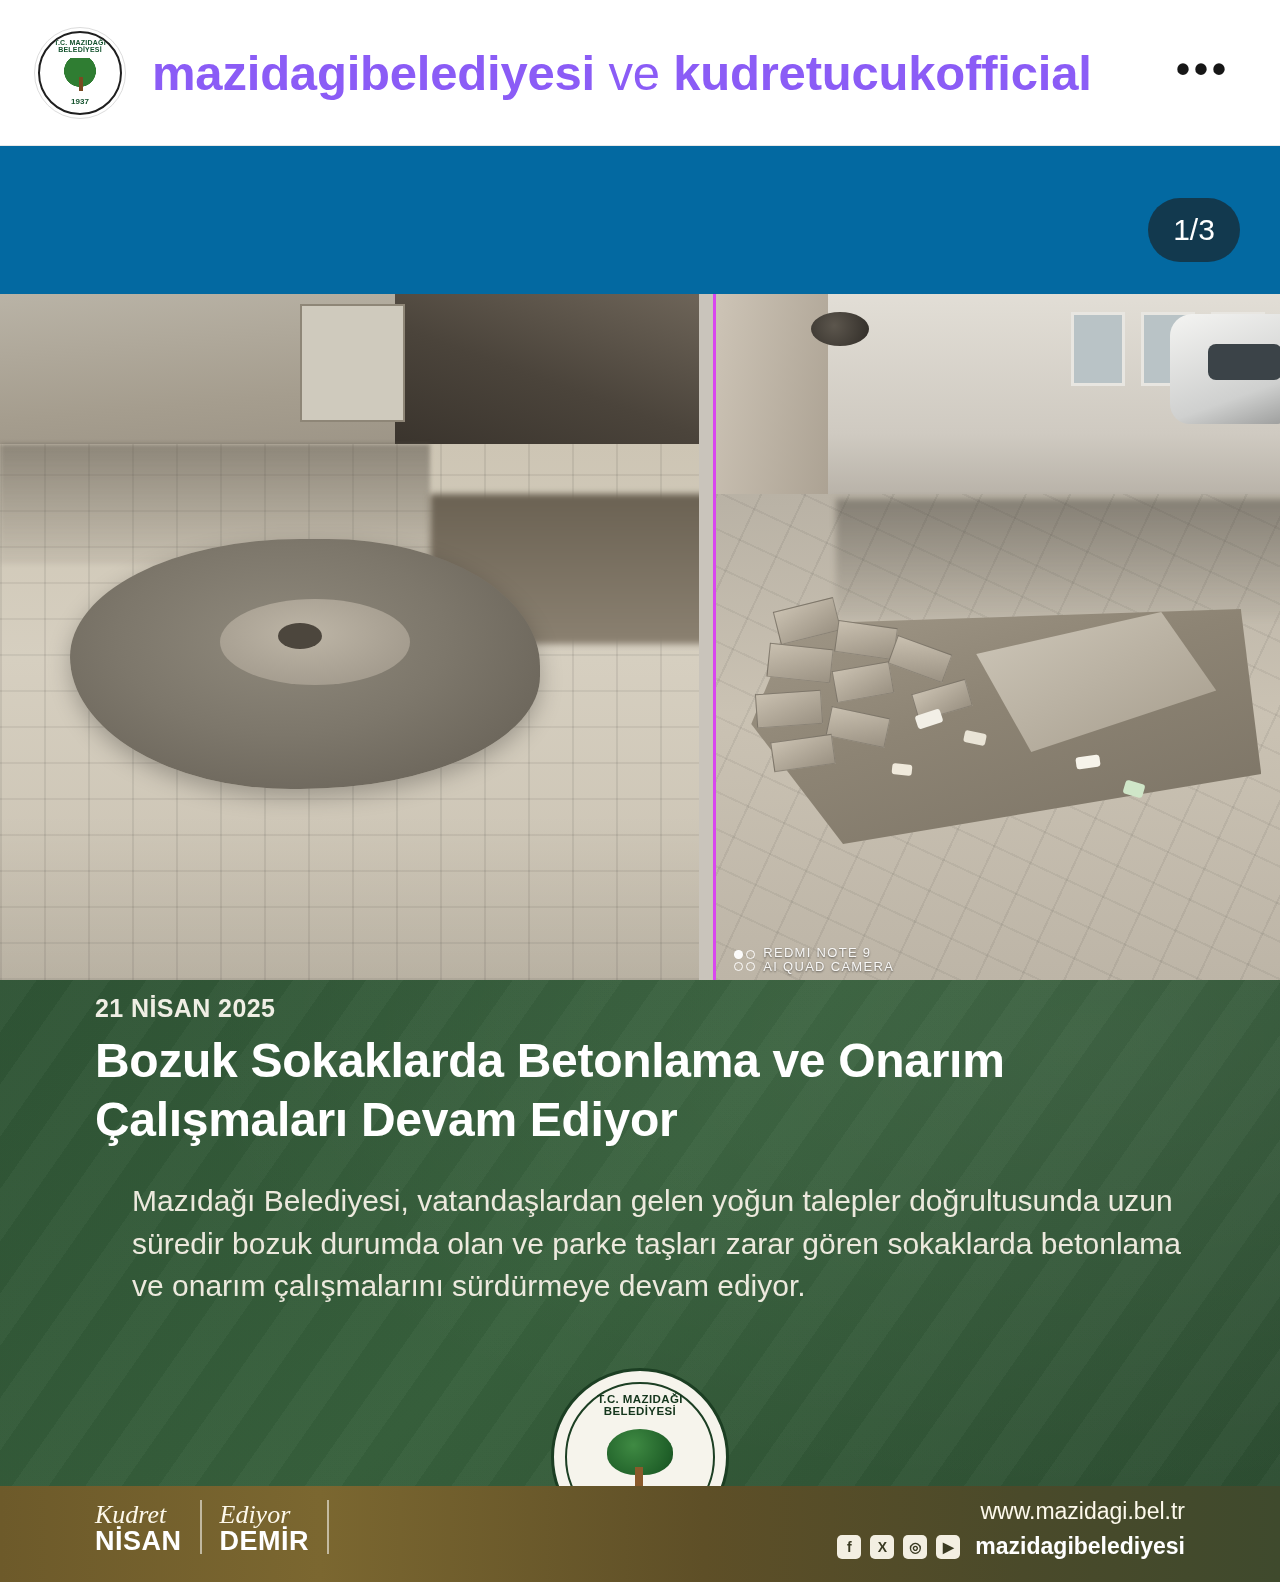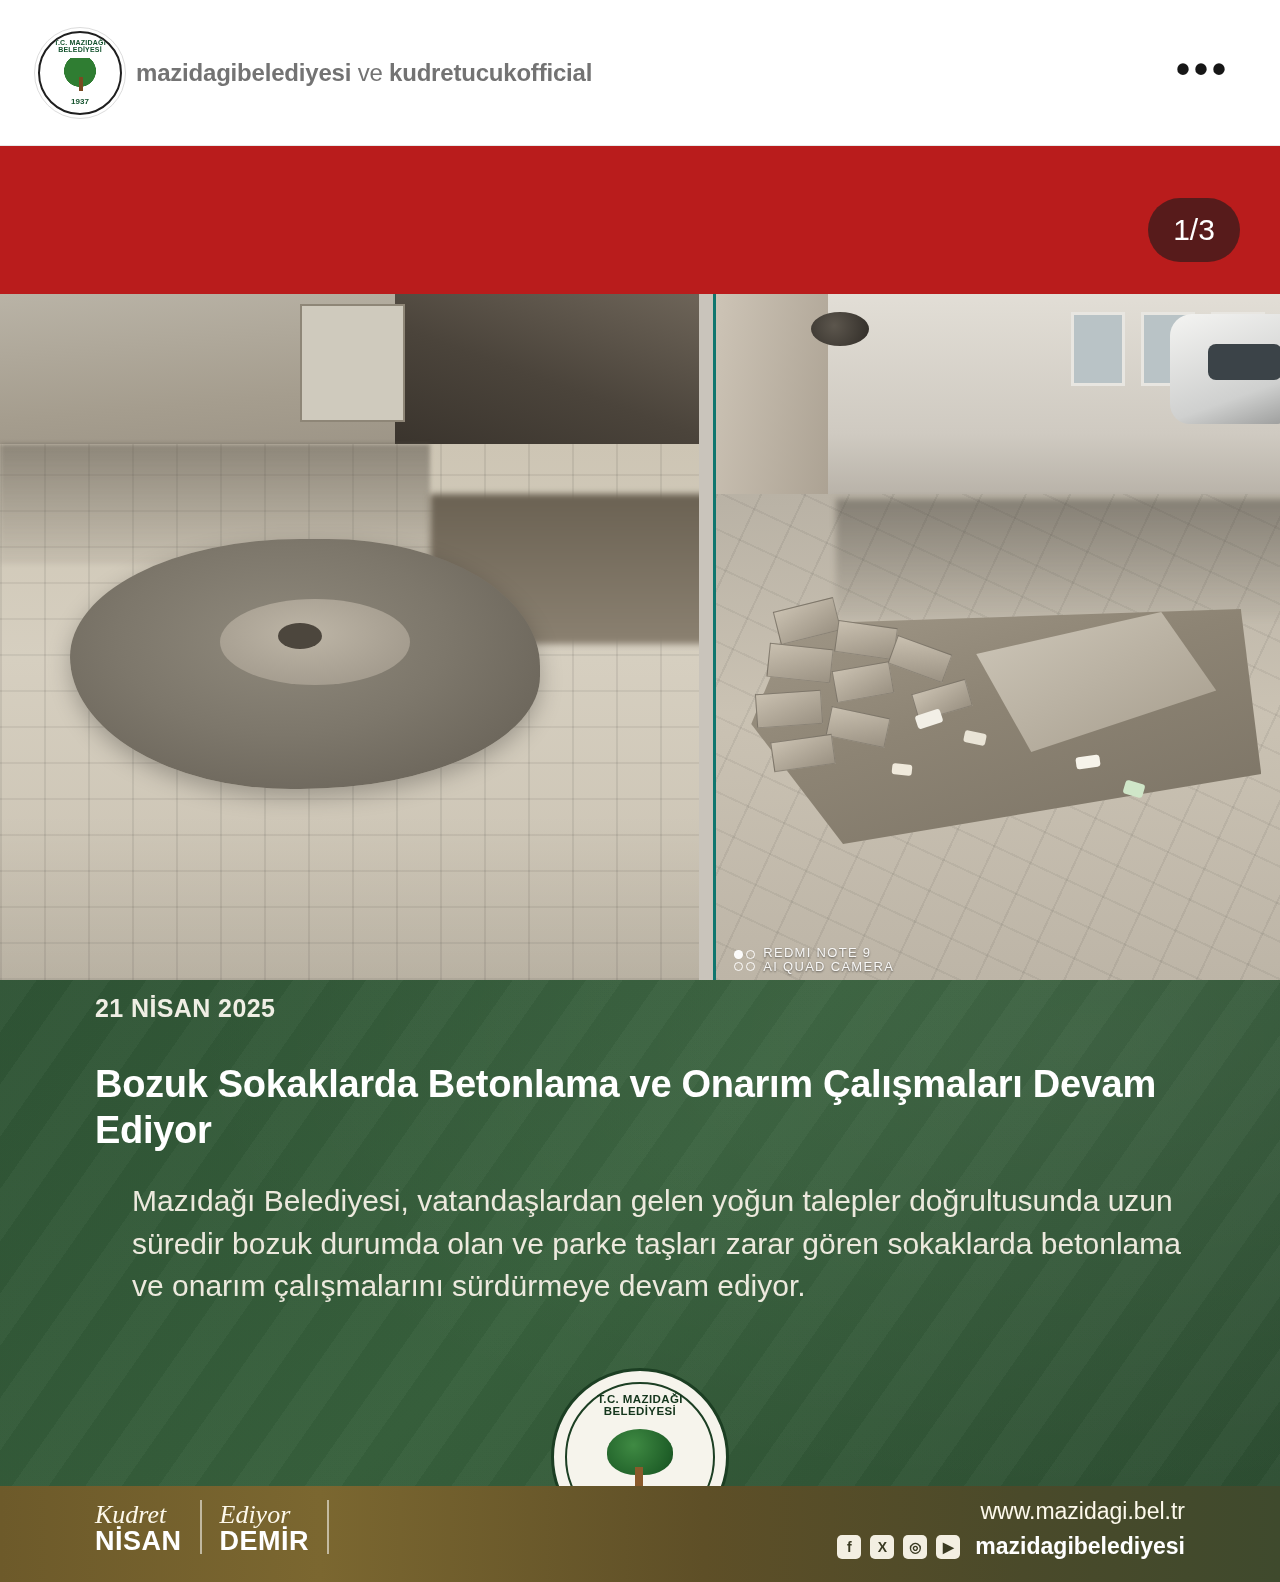--- a/index.html
+++ b/index.html
@@ -59,23 +59,23 @@
   }
   .avatar-tree:after {
     content: ""; position: absolute; left: 46%; top: 58%;
     width: 4px; height: 14px; background: #7a4a21;
   }
   .avatar-year {
     position: absolute; bottom: 7px; left: 0; right: 0;
     text-align: center; font-size: 8px; font-weight: bold; color: #14532d;
   }
   .header-names {
-    margin-left: 10px;
-    font-size: 24px;
-    color: #737373;
+    margin-left: 26px;
+    font-size: 49px;
+    color: #8b5cf6;
     letter-spacing: -0.2px;
     white-space: nowrap;
   }
   .header-names .strong { font-weight: bold; }
   .header-names .plain { font-weight: normal; }
   .more-btn {
     position: absolute;
     right: 44px; top: 50%;
     transform: translateY(-50%);
     font-size: 40px;
@@ -85,21 +85,21 @@
     font-weight: bold;
     padding: 10px 6px 18px 6px;
     cursor: pointer;
     user-select: none;
   }
 
   
   .counter-strip {
     position: relative;
     height: 148px;
-    background: #b91c1c;
+    background: #0369a1;
     text-decoration: underline;
   }
   .counter-pill {
     position: absolute;
     right: 40px; top: 52px;
     min-width: 92px;
     height: 64px;
     border-radius: 32px;
     background: rgba(28,28,28,0.62);
     color: #ffffff;
@@ -112,21 +112,21 @@
   .media {
     position: relative;
     width: 1280px;
     height: 686px;
     display: flex;
     background: #c9c4bb;
     overflow: hidden;
   }
   .photo { position: relative; overflow: hidden; }
   .photo.left { width: 707px; }
-  .photo.right { width: 573px; border-left: 3px solid #0f766e; margin-left: 14px; }
+  .photo.right { width: 573px; border-left: 3px solid #d946ef; margin-left: 14px; }
 
   
   .l-wall {
     position: absolute; left: 0; top: 0; width: 100%; height: 150px;
     background: linear-gradient(175deg, #b9b3a6 0%, #a59d8e 60%, #9a9284 100%);
   }
   .l-wall-dark {
     position: absolute; left: 395px; top: 0; width: 312px; height: 150px;
     background: linear-gradient(200deg, #6e6559 0%, #4b443b 55%, #3a342d 100%);
   }
@@ -265,22 +265,22 @@
       radial-gradient(ellipse at 85% 10%, rgba(255,255,255,.05), transparent 60%),
       repeating-linear-gradient(125deg, rgba(255,255,255,.022) 0 30px, rgba(0,0,0,.02) 30px 60px);
     pointer-events: none;
   }
   .card-date {
     position: absolute; left: 95px; top: 14px;
     font-size: 25px; font-weight: bold; letter-spacing: .4px;
     color: #efeee4;
   }
   .card-title {
-    position: absolute; left: 95px; top: 81px; width: 1070px;
-    font-size: 38px; font-weight: bold; line-height: 1.22;
+    position: absolute; left: 95px; top: 52px; width: 1070px;
+    font-size: 48px; font-weight: bold; line-height: 1.22;
     color: #ffffff; letter-spacing: -.3px;
   }
   .card-body {
     position: absolute; left: 95px; top: 200px; width: 1055px;
     font-size: 30px; line-height: 1.42; color: #ece9dd; font-weight: normal; margin-left: 37px;
   }
 
   
   .seal {
     position: absolute; left: 50%; bottom: 36px; transform: translateX(-50%);

